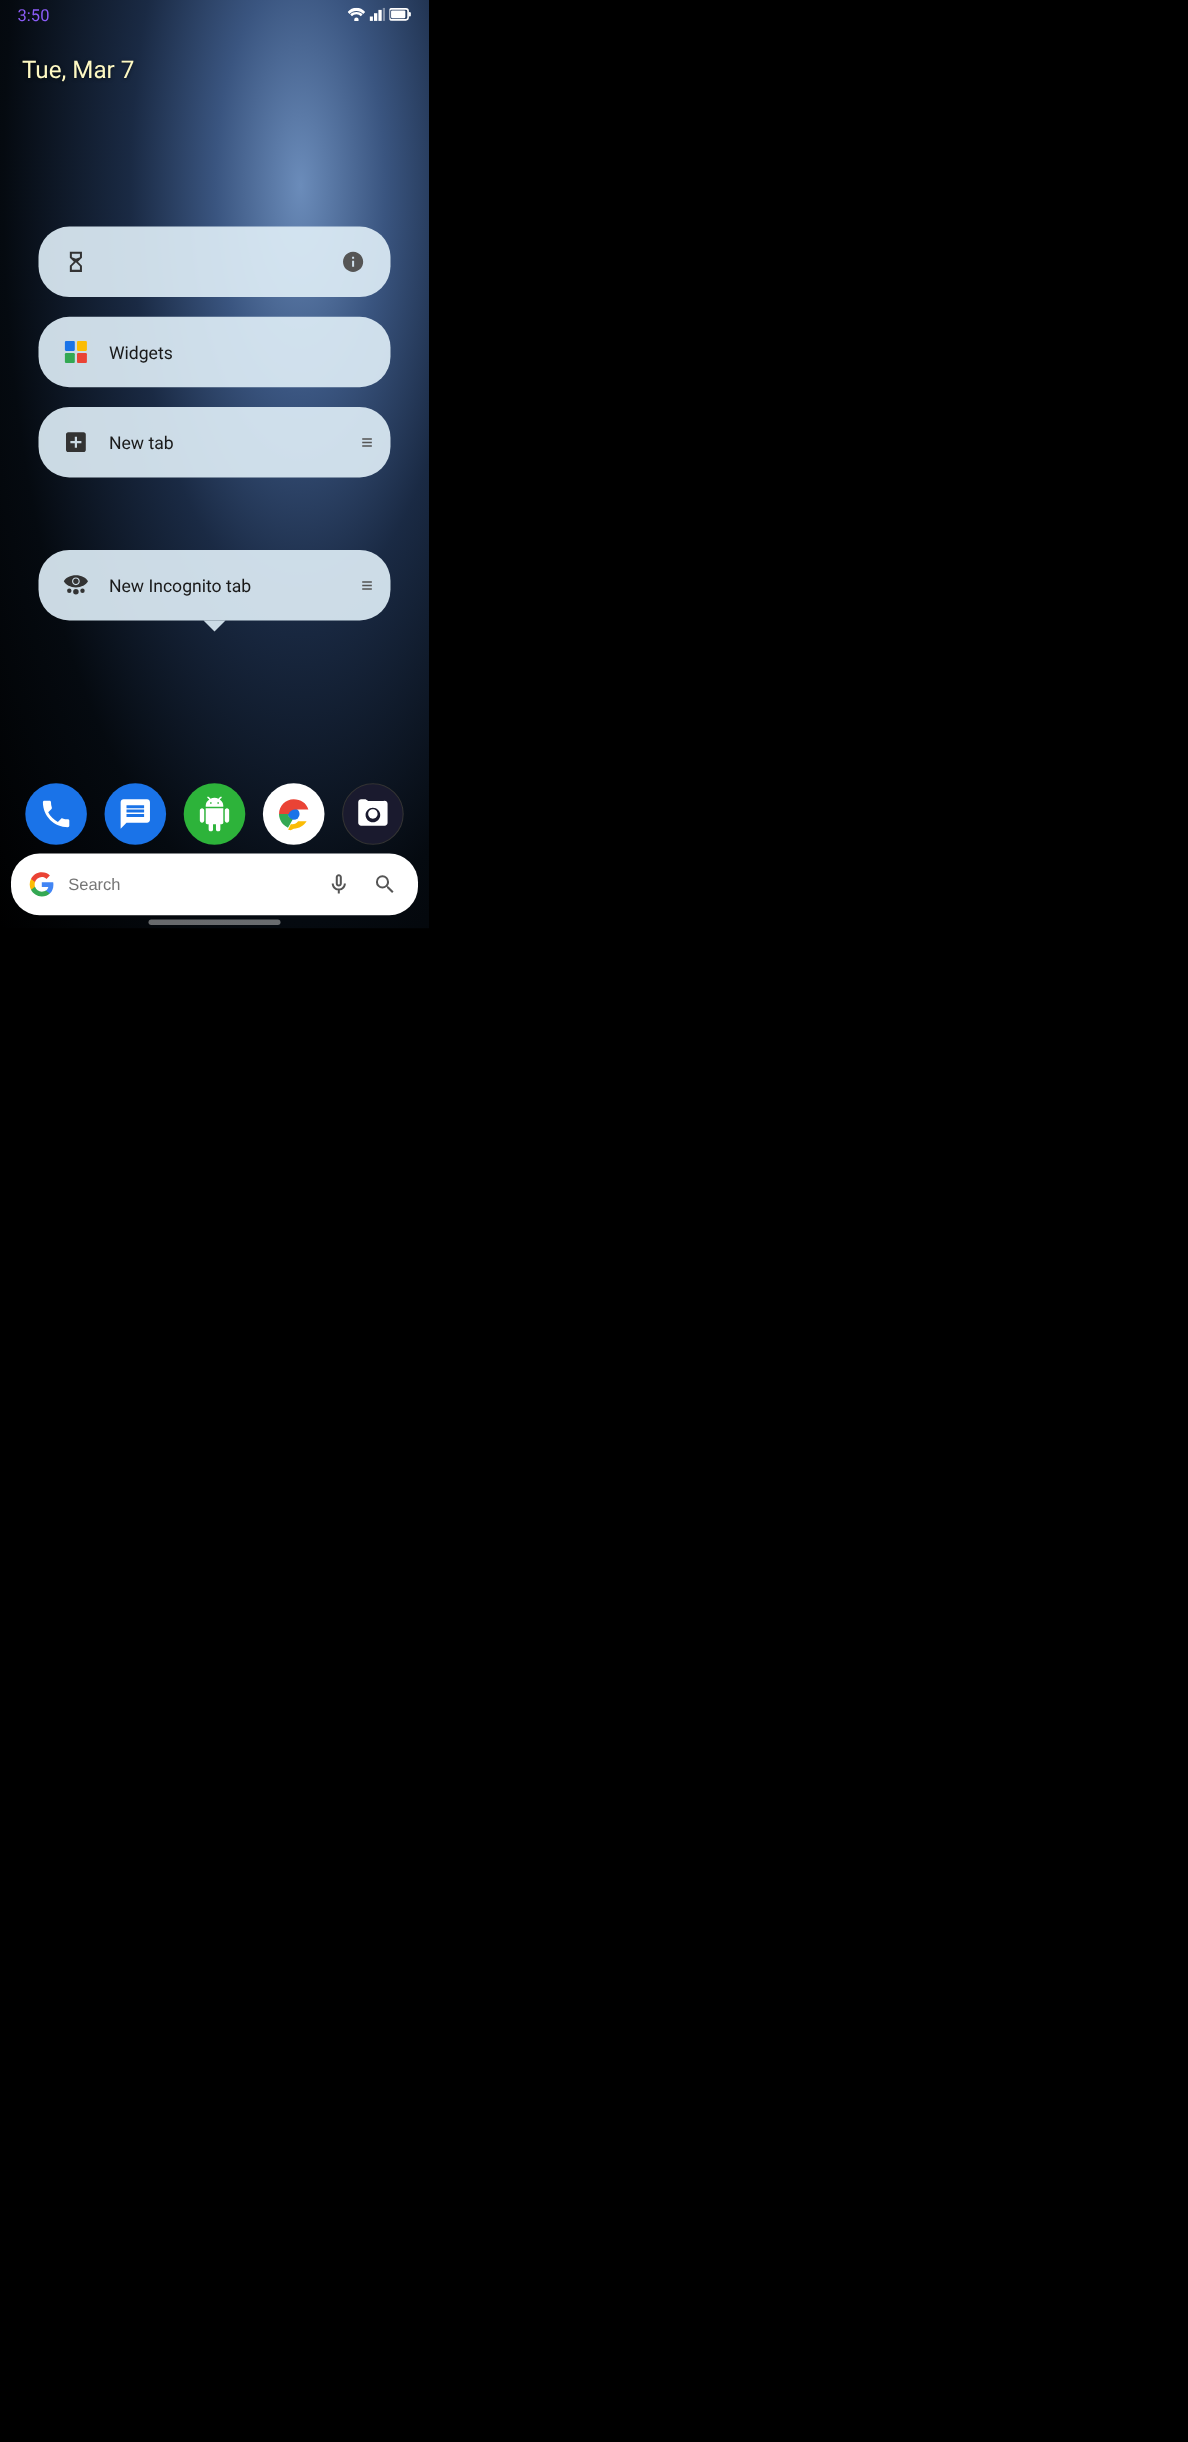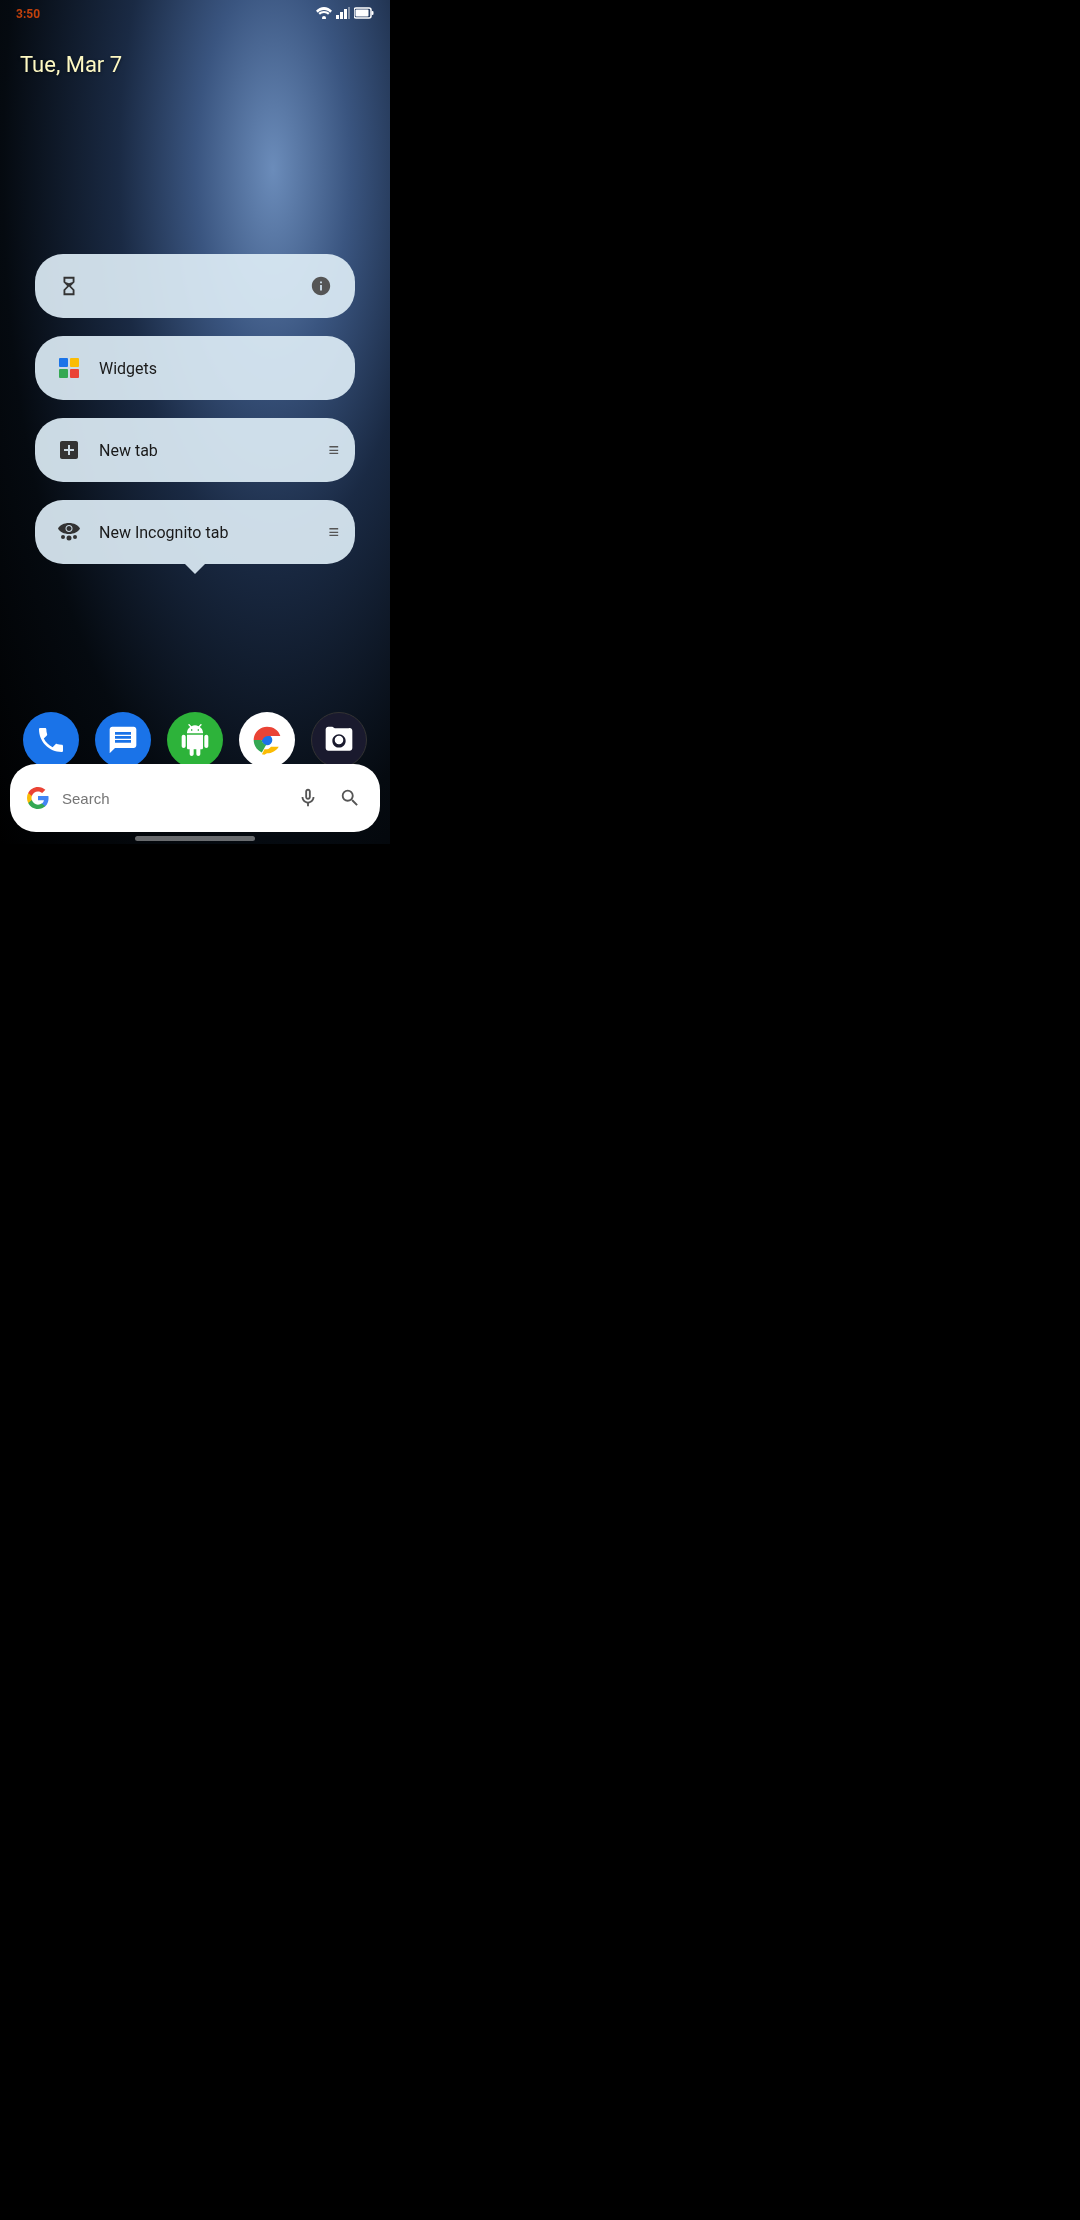--- a/index.html
+++ b/index.html
@@ -29,23 +29,23 @@
       right: 0;
       height: 28px;
       display: flex;
       align-items: center;
       justify-content: space-between;
       padding: 0 16px;
       z-index: 10;
     }
 
     .status-bar-time {
-      color: #c2410c;
-      font-size: 12px;
-      font-weight: 700;
+      color: #8b5cf6;
+      font-size: 15px;
+      font-weight: 400;
     }
 
     .status-bar-icons {
       display: flex;
       align-items: center;
       gap: 4px;
     }
 
     .status-icon {
       color: #fff;
@@ -107,20 +107,21 @@
     }
 
     .menu-item-drag {
       color: #555;
       font-size: 18px;
     }
 
     
     .menu-item-last {
       position: relative;
+      margin-top: 48px;
     }
     .menu-item-last::after {
       content: '';
       position: absolute;
       bottom: -10px;
       left: 50%;
       transform: translateX(-50%);
       border-left: 10px solid transparent;
       border-right: 10px solid transparent;
       border-top: 10px solid rgba(220, 235, 245, 0.92);
@@ -154,21 +155,21 @@
     .dock-icon-android { background: #2db33a; }
     .dock-icon-chrome { background: #fff; }
     .dock-icon-camera { background: #1a1a2e; border: 1px solid #333; }
 
     
     .search-bar {
       position: absolute;
       bottom: 12px;
       left: 10px;
       right: 10px;
-      height: 68px;
+      height: 56px;
       background: #fff;
       border-radius: 26px;
       display: flex;
       align-items: center;
       padding: 11px 14px;
       z-index: 10;
       gap: 10px;
     }
 
     .search-bar-g {

